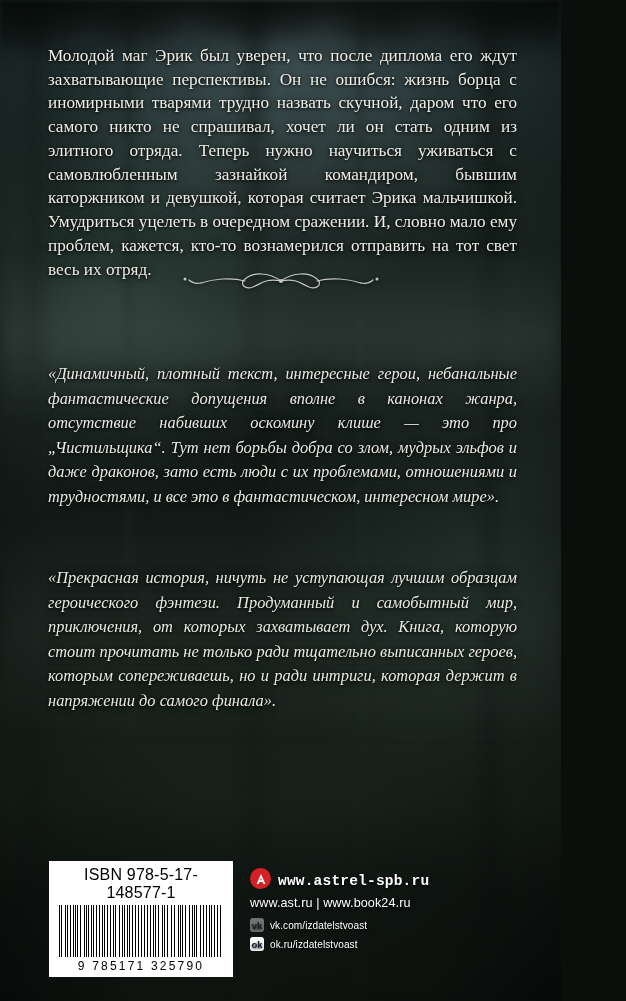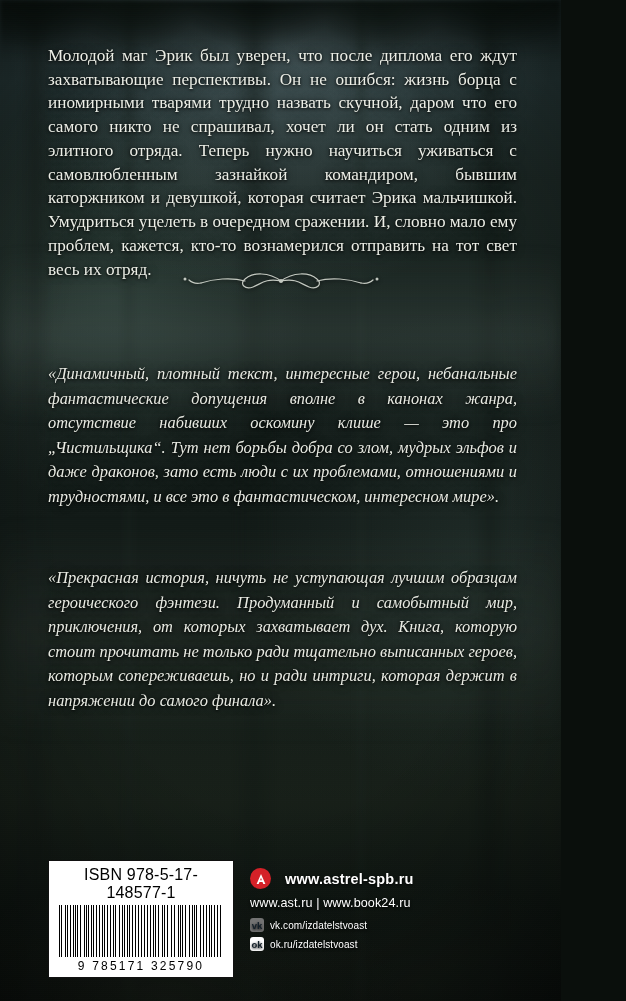--- a/index.html
+++ b/index.html
@@ -203,23 +203,24 @@
     position: absolute;
     left: 250px;
     top: 868px;
     right: 30px;
     font-family: "Liberation Sans", sans-serif;
     color: #ffffff;
     text-shadow: 0 1px 3px rgba(0,0,0,0.95);
   }
   .pub-row {
     display: flex;
-    align-items: center;
-    gap: 14px;
+    align-items: flex-end;
+    gap: 7px;
     margin-bottom: 7px;
+    font-family: Liberation Mono, monospace;
   }
   .pub-main { font-size: 14.5px; font-weight: bold; letter-spacing: 0.2px; }
   .pub-sub { font-size: 12.6px; margin-bottom: 8px; letter-spacing: 0.1px; }
   .pub-social { font-size: 10px; letter-spacing: 0.1px; }
   .logo-a {
     width: 21px; height: 21px;
     border-radius: 50%;
     background: #d42128;
     display: inline-flex;
     align-items: center;

